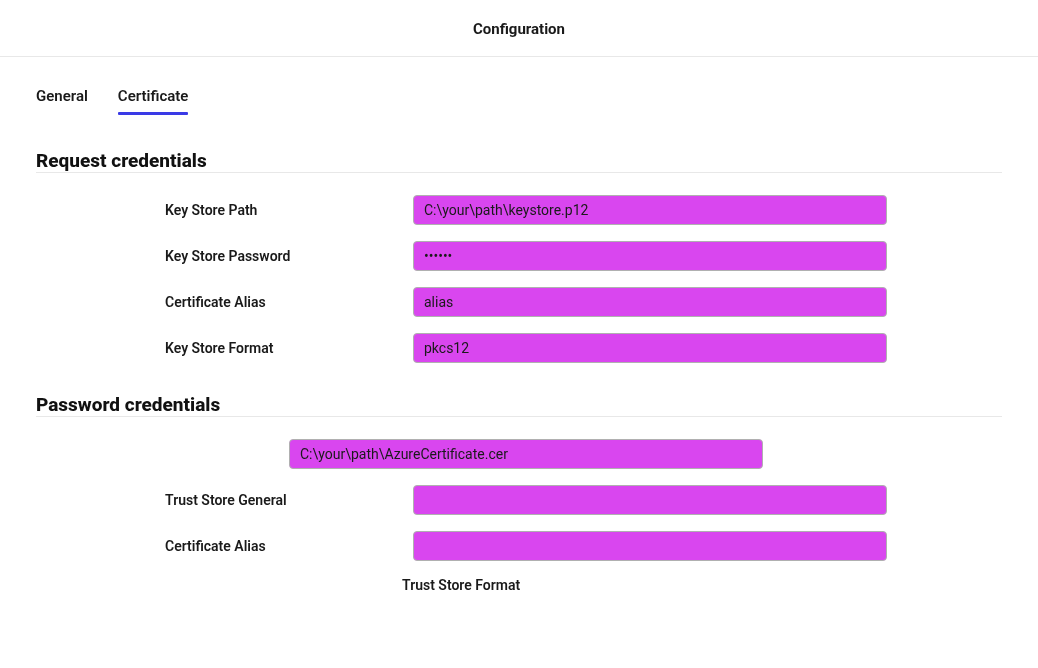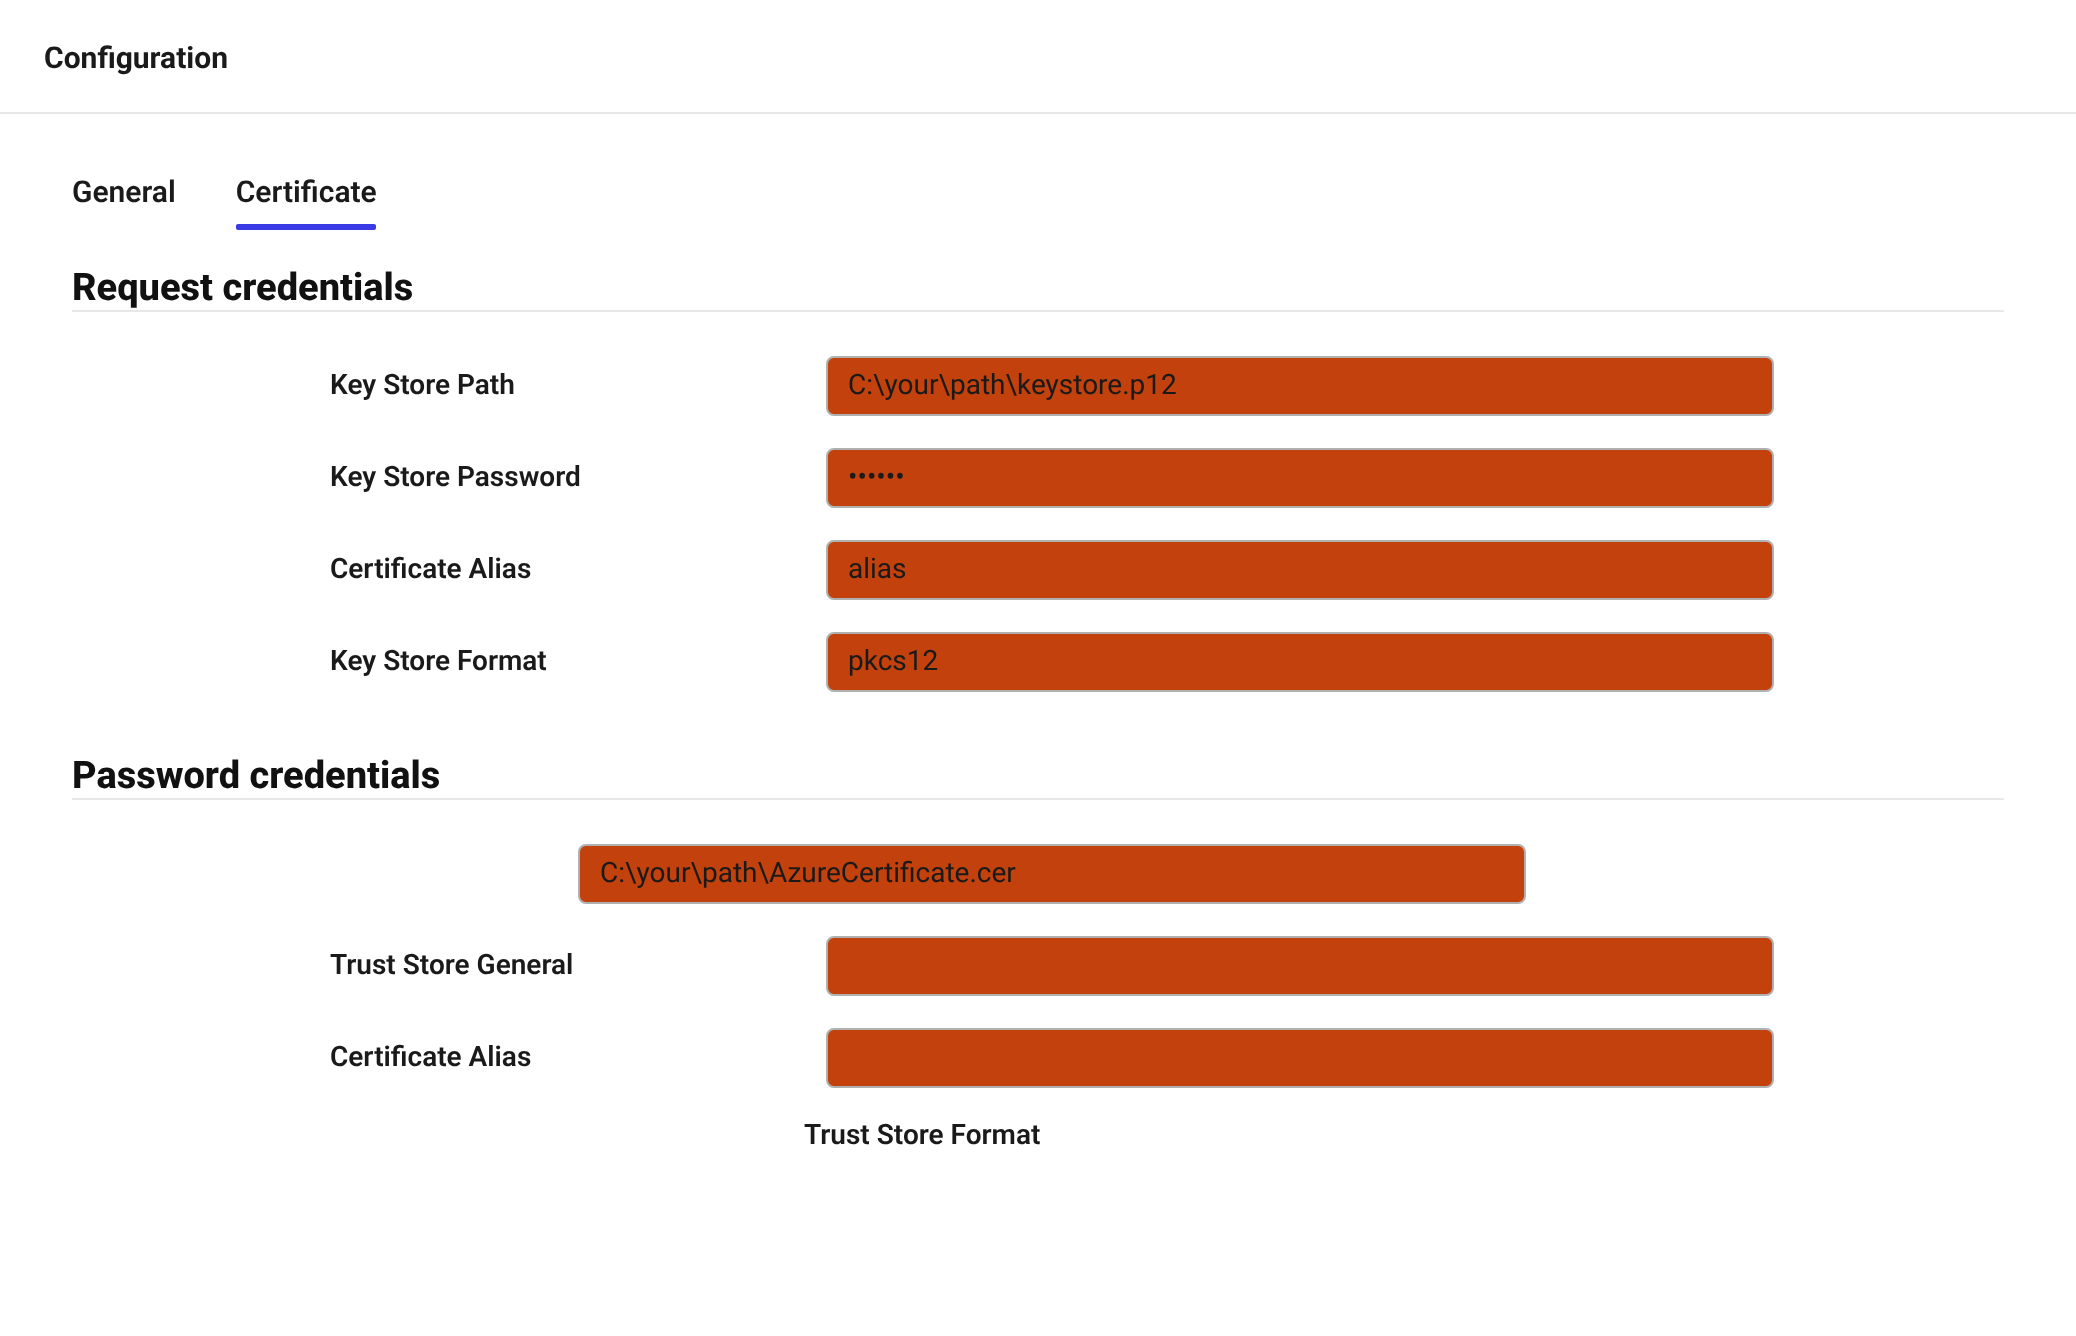--- a/index.html
+++ b/index.html
@@ -20,28 +20,29 @@
       height: 100%;
     }
     .header {
       padding: 20px 22px 18px 22px;
       border-bottom: 1px solid #e8e8e8;
     }
     .header-title {
       font-size: 15px;
       font-weight: 700;
       color: #1a1a1a;
+      text-align: center;
     }
     .content {
       padding: 30px 36px 20px 36px;
     }
     .tabs {
       display: flex;
       gap: 30px;
-      margin-bottom: 19px;
+      margin-bottom: 36px;
     }
     .tab {
       font-size: 15px;
       font-weight: 600;
       color: #1a1a1a;
       padding-bottom: 8px;
       cursor: pointer;
       position: relative;
     }
     .tab.active::after {
@@ -81,21 +82,21 @@
     }
     .form-input {
       width: 474px;
       height: 30px;
       border: 1px solid #b0b0b0;
       border-radius: 4px;
       padding: 4px 10px;
       font-size: 14px;
       font-family: inherit;
       color: #1a1a1a;
-      background: #c2410c;
+      background: #d946ef;
       outline: none;
     }
   </style>
 </head>
 <body>
 
 <div class="page">
   <div class="header">
     <div class="header-title">Configuration</div>
   </div>

